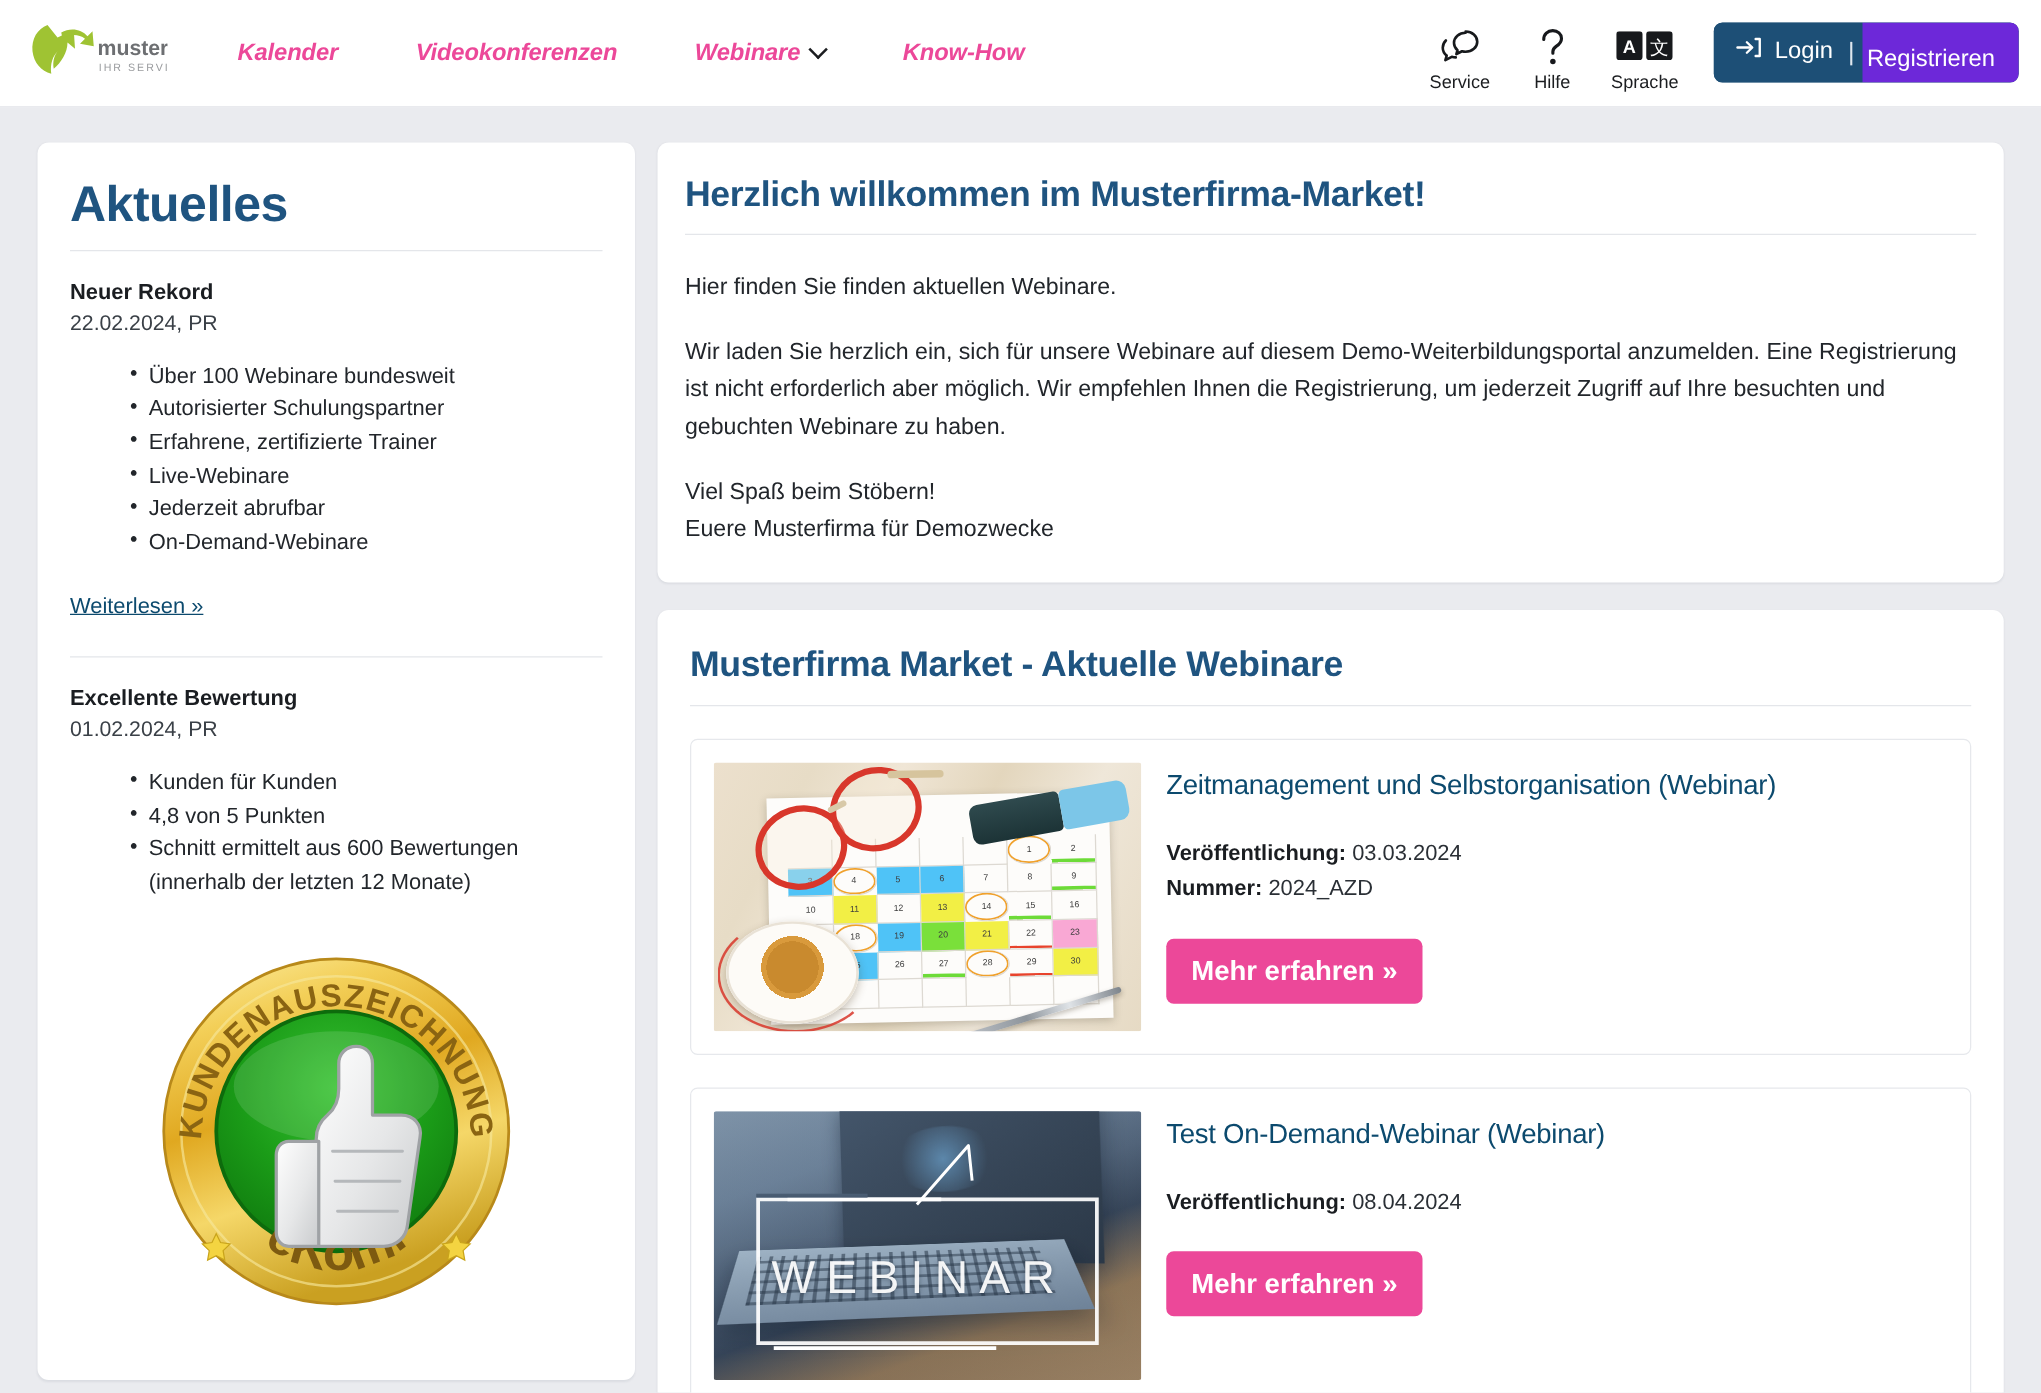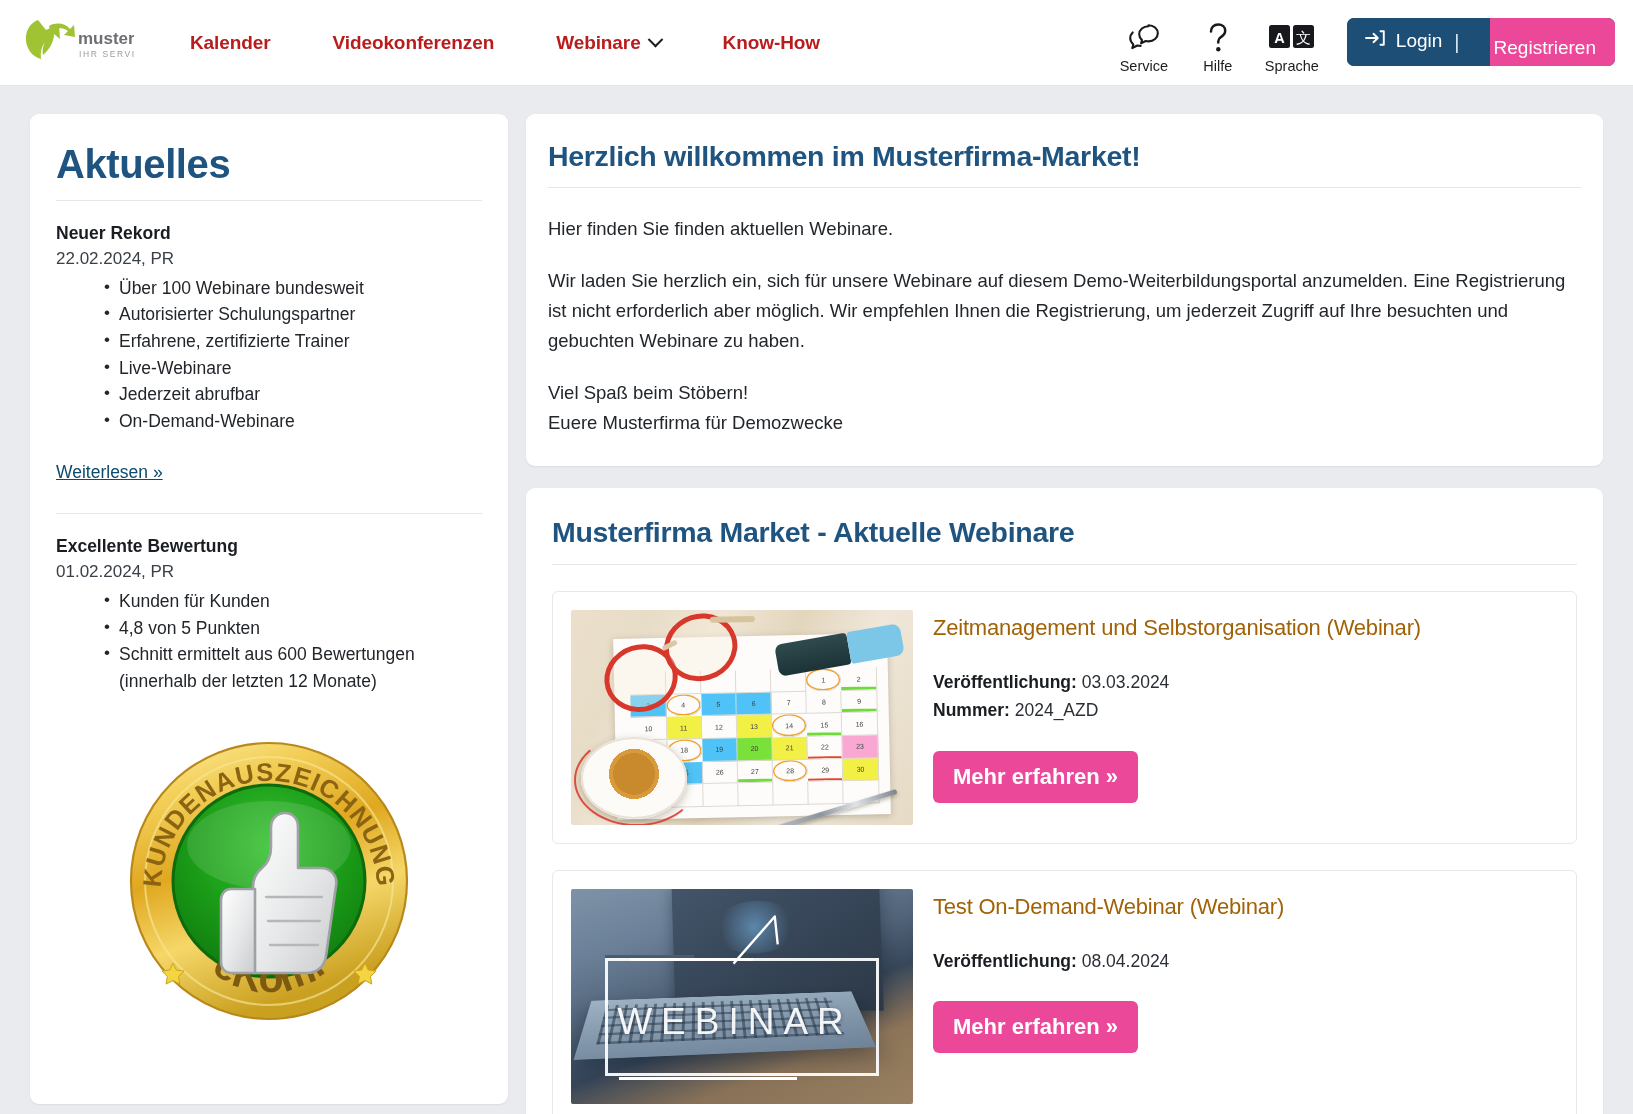--- a/index.html
+++ b/index.html
@@ -41,29 +41,30 @@
 
   .nav {
     display: flex;
     align-items: center;
     gap: 0px;
     flex: 0 0 auto;
   }
   .nav-item {
     font-size: 19px;
     font-weight: bold;
-    color: #b91c1c;
+    color: #ec4899;
     letter-spacing: -0.1px;
     padding: 6px 0;
     margin-right: 62px;
     cursor: pointer;
     white-space: nowrap;
     display: flex;
     align-items: center;
     gap: 9px;
+    font-style: italic;
   }
   .nav-item:last-child { margin-right: 0; }
   .chev {
     display: inline-block;
     width: 11px;
     height: 11px;
     border-right: 2.2px solid #1b1d20;
     border-bottom: 2.2px solid #1b1d20;
     transform: rotate(45deg) translate(-2px, -2px);
   }
@@ -123,23 +124,22 @@
   .login-sep {
     background: #1d4f76;
     color: #dfe7ee;
     font-size: 20px;
     display: flex;
     align-items: center;
     padding: 0 6px;
     height: 100%;
   }
   .login-seg.right {
-    background: #ec4899;
+    background: #6d28d9;
     padding: 11px 19px 0 4px;
-    margin-left: 24px;
   }
 
   
   .page {
     display: flex;
     align-items: flex-start;
     gap: 18px;
     padding: 28px 30px 0 30px;
   }
 
@@ -172,21 +172,21 @@
     color: #1a1d21;
     line-height: 1.4;
   }
   .news-date {
     font-size: 17px;
     color: #3a4047;
     line-height: 1.55;
   }
   .news-list {
     list-style: none;
-    margin-top: 3px;
+    margin-top: 15px;
     padding-left: 48px;
   }
   .news-list li {
     font-size: 17.5px;
     color: #22262b;
     line-height: 1.52;
     position: relative;
     padding-left: 15px;
   }
   .news-list li::before {
@@ -262,21 +262,21 @@
   .wb-thumb {
     flex: 0 0 342px;
     height: 215px;
     border-radius: 2px;
     overflow: hidden;
     position: relative;
   }
   .wb-body { flex: 1 1 auto; padding-top: 4px; min-width: 0; }
   .wb-title {
     font-size: 22px;
-    color: #a16207;
+    color: #0c4a6e;
     line-height: 1.25;
     letter-spacing: -0.2px;
   }
   .wb-meta {
     margin-top: 26px;
     font-size: 17.5px;
     color: #2a2f35;
     line-height: 1.62;
   }
   .wb-meta b { font-weight: bold; color: #1a1d21; }

